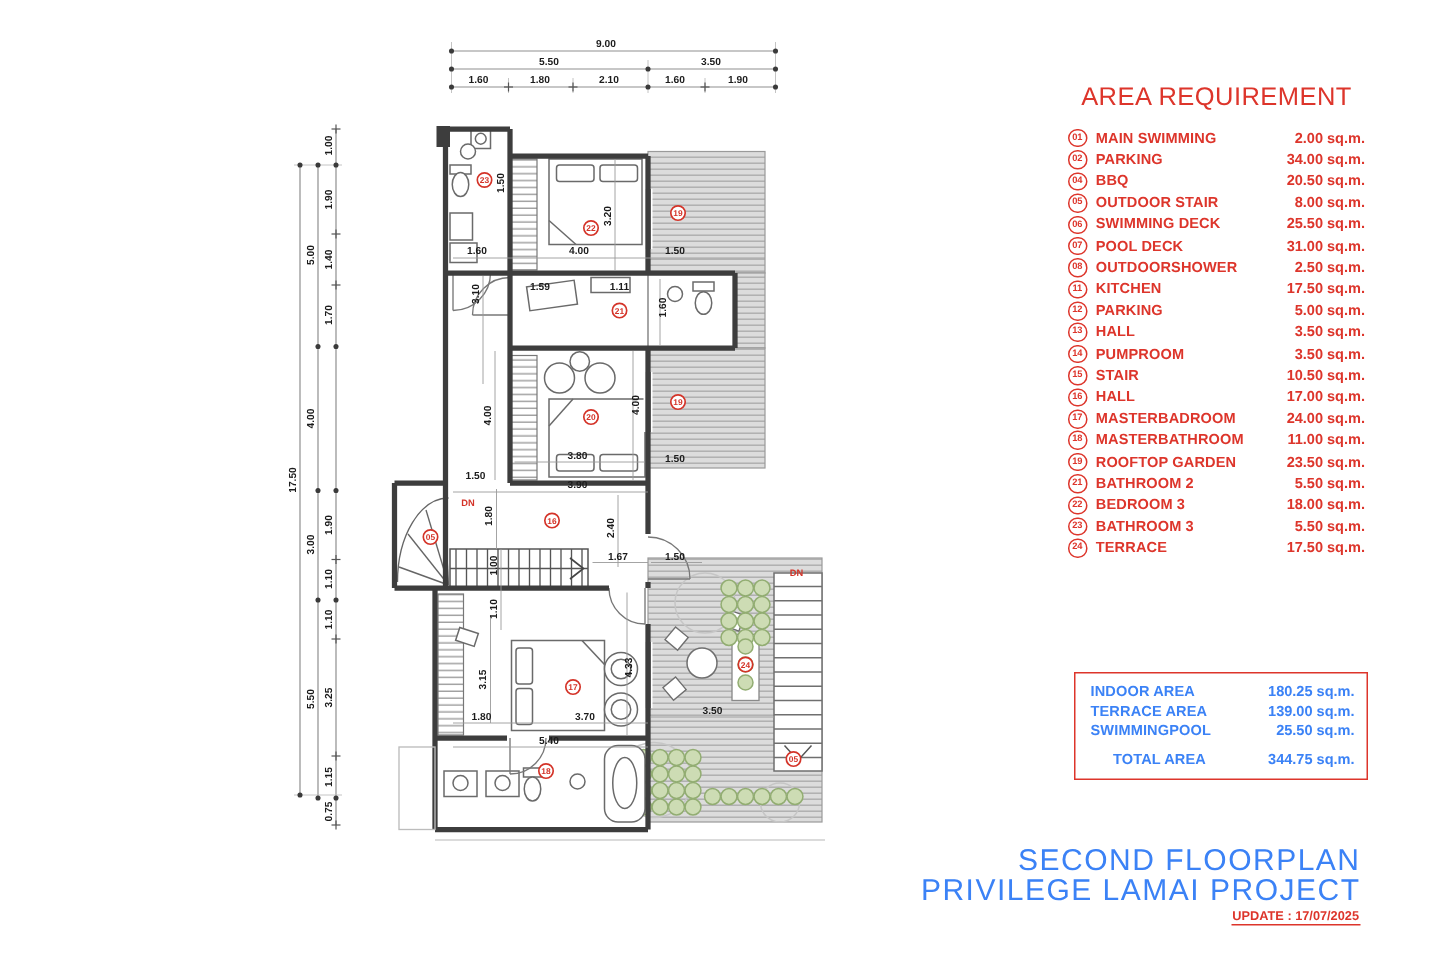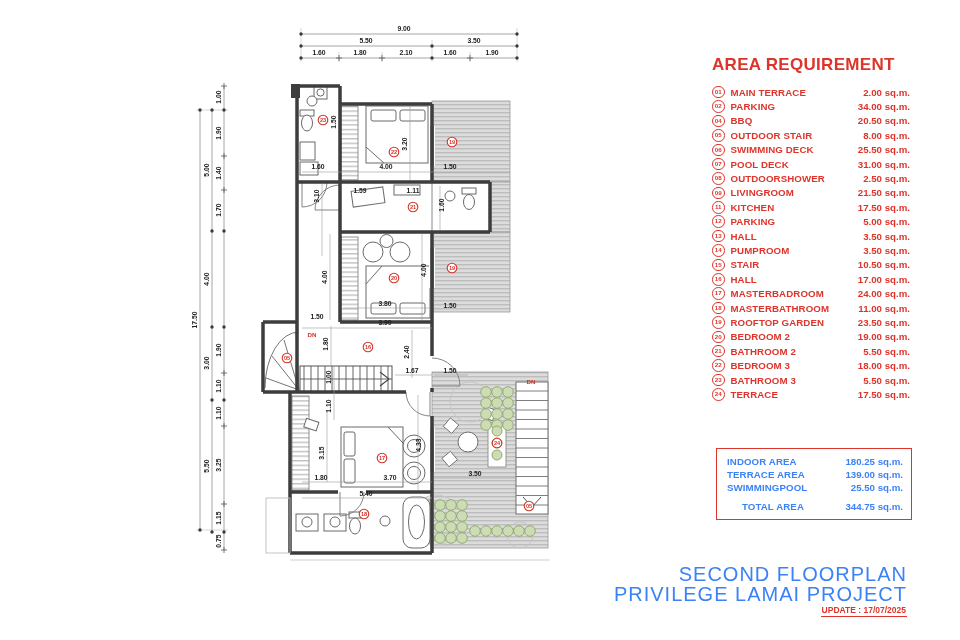--- a/index.html
+++ b/index.html
@@ -3,21 +3,21 @@
 <meta charset="utf-8">
 <style>
   html,body{margin:0;padding:0;}
   body{
     width:960px;height:640px;position:relative;background:#ffffff;
     font-family:"Liberation Sans",sans-serif;overflow:hidden;
   }
   .plan-svg{position:absolute;left:0;top:0;}
   
   .legend{position:absolute;left:712px;top:55px;width:198px;color:#dd352b;}
-  .legend-title{font-size:17px;font-weight:bold;letter-spacing:.3px;}
+  .legend-title{font-size:17px;font-weight:normal;letter-spacing:.3px;text-align:center;}
   .legend-items{margin-top:10px;}
   .lrow{display:flex;align-items:center;height:14.4px;}
   .lnum{flex:none;width:10.5px;height:10.5px;border:1.1px solid #dd352b;border-radius:50%;
         font-size:6.2px;font-weight:bold;line-height:10.5px;text-align:center;margin-right:6px;}
   .llabel{font-size:9.7px;font-weight:bold;letter-spacing:.1px;}
   .lvalue{margin-left:auto;font-size:9.7px;font-weight:bold;}
   
   .totals{position:absolute;left:716px;top:448px;width:176px;border:1.8px solid #dd352b;
           color:#3b82f6;padding:6px 8px 6px 10px;}
   .trow{display:flex;font-size:9.7px;font-weight:bold;line-height:13px;}
@@ -407,21 +407,21 @@
       <text x="312" y="337" class="ann">DN</text>
       <text x="531" y="384" class="ann">DN</text>
     </g>
 </svg>
 
 <div class="legend">
   <div class="legend-title">AREA REQUIREMENT</div>
   <div class="legend-items">
       <div class="lrow">
         <span class="lnum">01</span>
-        <span class="llabel">MAIN TERRACE</span>
+        <span class="llabel">MAIN SWIMMING</span>
         <span class="lvalue">2.00 sq.m.</span>
       </div>
       <div class="lrow">
         <span class="lnum">02</span>
         <span class="llabel">PARKING</span>
         <span class="lvalue">34.00 sq.m.</span>
       </div>
       <div class="lrow">
         <span class="lnum">04</span>
         <span class="llabel">BBQ</span>
@@ -441,25 +441,20 @@
         <span class="lnum">07</span>
         <span class="llabel">POOL DECK</span>
         <span class="lvalue">31.00 sq.m.</span>
       </div>
       <div class="lrow">
         <span class="lnum">08</span>
         <span class="llabel">OUTDOORSHOWER</span>
         <span class="lvalue">2.50 sq.m.</span>
       </div>
       <div class="lrow">
-        <span class="lnum">09</span>
-        <span class="llabel">LIVINGROOM</span>
-        <span class="lvalue">21.50 sq.m.</span>
-      </div>
-      <div class="lrow">
         <span class="lnum">11</span>
         <span class="llabel">KITCHEN</span>
         <span class="lvalue">17.50 sq.m.</span>
       </div>
       <div class="lrow">
         <span class="lnum">12</span>
         <span class="llabel">PARKING</span>
         <span class="lvalue">5.00 sq.m.</span>
       </div>
       <div class="lrow">
@@ -489,25 +484,20 @@
       </div>
       <div class="lrow">
         <span class="lnum">18</span>
         <span class="llabel">MASTERBATHROOM</span>
         <span class="lvalue">11.00 sq.m.</span>
       </div>
       <div class="lrow">
         <span class="lnum">19</span>
         <span class="llabel">ROOFTOP GARDEN</span>
         <span class="lvalue">23.50 sq.m.</span>
-      </div>
-      <div class="lrow">
-        <span class="lnum">20</span>
-        <span class="llabel">BEDROOM 2</span>
-        <span class="lvalue">19.00 sq.m.</span>
       </div>
       <div class="lrow">
         <span class="lnum">21</span>
         <span class="llabel">BATHROOM 2</span>
         <span class="lvalue">5.50 sq.m.</span>
       </div>
       <div class="lrow">
         <span class="lnum">22</span>
         <span class="llabel">BEDROOM 3</span>
         <span class="lvalue">18.00 sq.m.</span>

